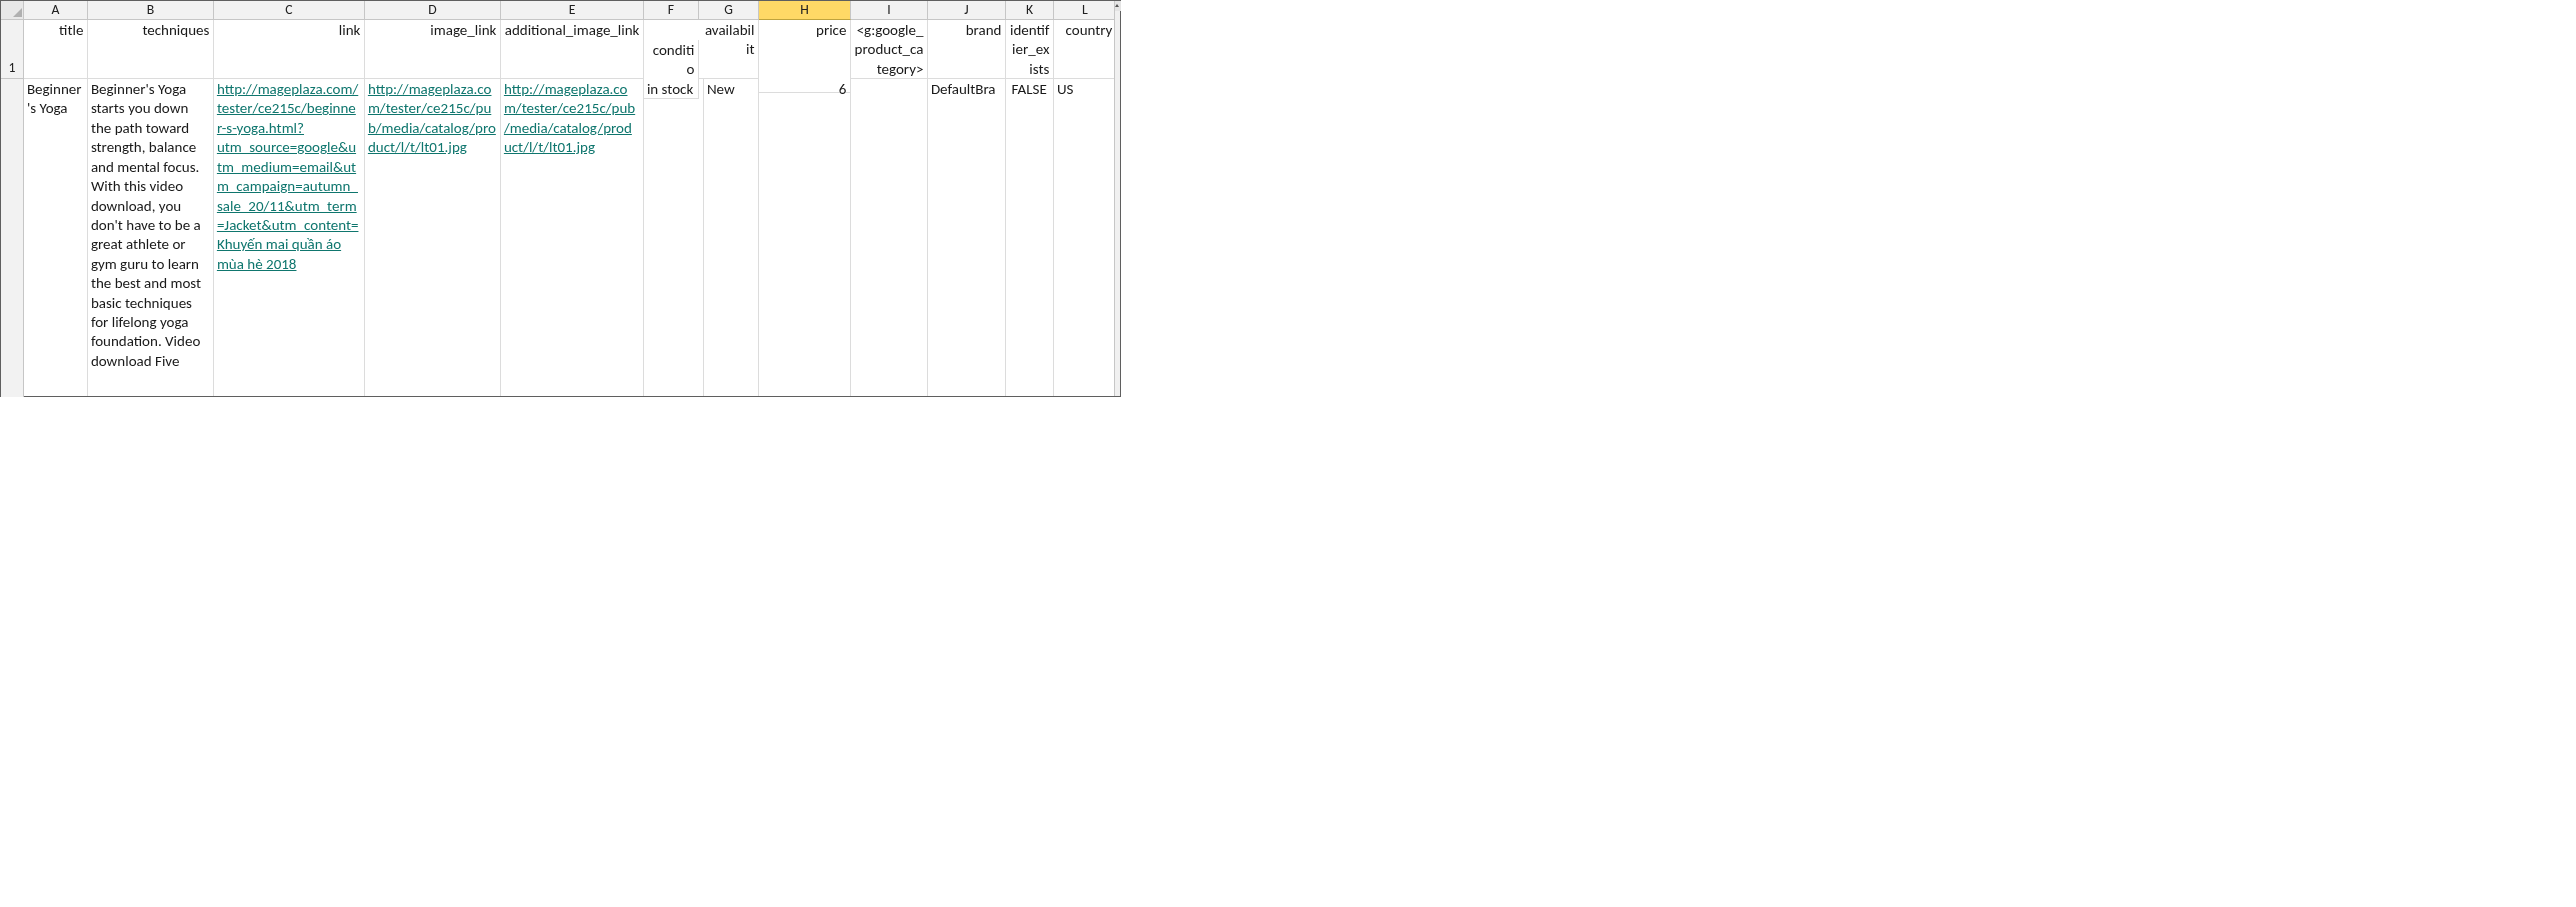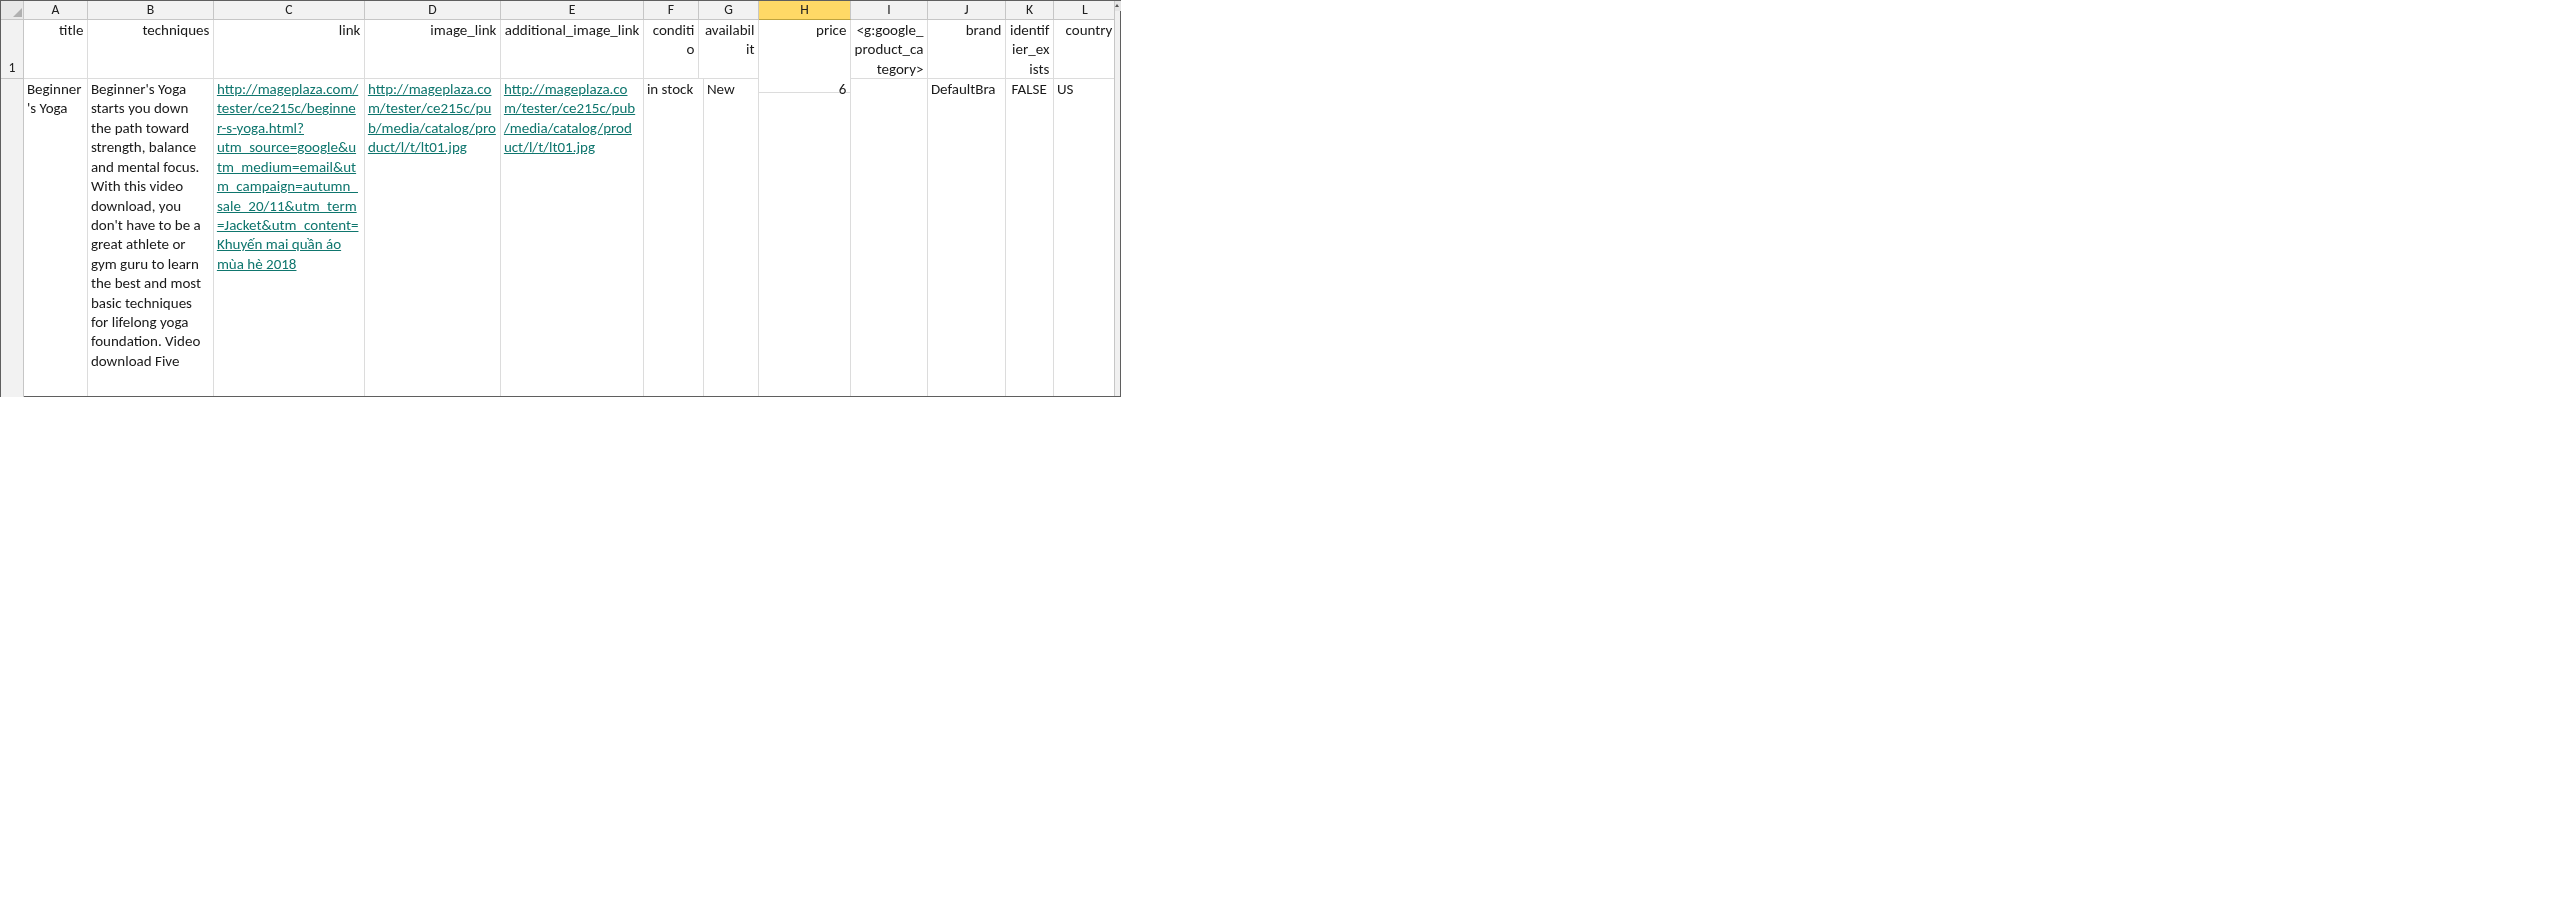--- a/index.html
+++ b/index.html
@@ -168,21 +168,21 @@
     <div class="rowhdr" id="rowhdr2" style="height: 319px;"></div>
   </div>
 
   <div class="grid">
     <div class="row" id="row1" style="height: 59px; text-align: right;">
         <div class="cell wA" style="height: 59px;"><span>title</span></div>
         <div class="cell wB" style="height: 59px;"><span>techniques</span></div>
         <div class="cell wC" style="height: 59px;"><span>link</span></div>
         <div class="cell wD" style="height: 59px;"><span>image_link</span></div>
         <div class="cell wE" style="height: 59px;"><span>additional_image_link</span></div>
-        <div class="cell wF" style="height: 59px;"><span>conditio</span></div>
+        <div class="cell wF" style="height: 59px; margin-top: 20px;"><span>conditio</span></div>
         <div class="cell wG" style="height: 59px;"><span>availabilit</span></div>
         <div class="cell wH" style="height: 73px;"><span>price</span></div>
         <div class="cell wI" style="height: 59px;"><span>&lt;g:google_product_category&gt;</span></div>
         <div class="cell wJ" style="height: 59px;"><span>brand</span></div>
         <div class="cell wK" style="height: 59px;"><span>identifier_exists</span></div>
         <div class="cell wL" style="height: 59px;"><span>country</span></div>
       </div>
     <div class="row" id="row2" style="height: 319px;">
         <div class="cell wA" style="height: 319px;"><span>Beginner's Yoga</span></div>
         <div class="cell wB" style="height: 319px;"><span>Beginner's Yoga starts you down the path toward strength, balance and mental focus. With this video download, you don't have to be a great athlete or gym guru to learn the best and most basic techniques for lifelong yoga foundation. Video download Five</span></div>

